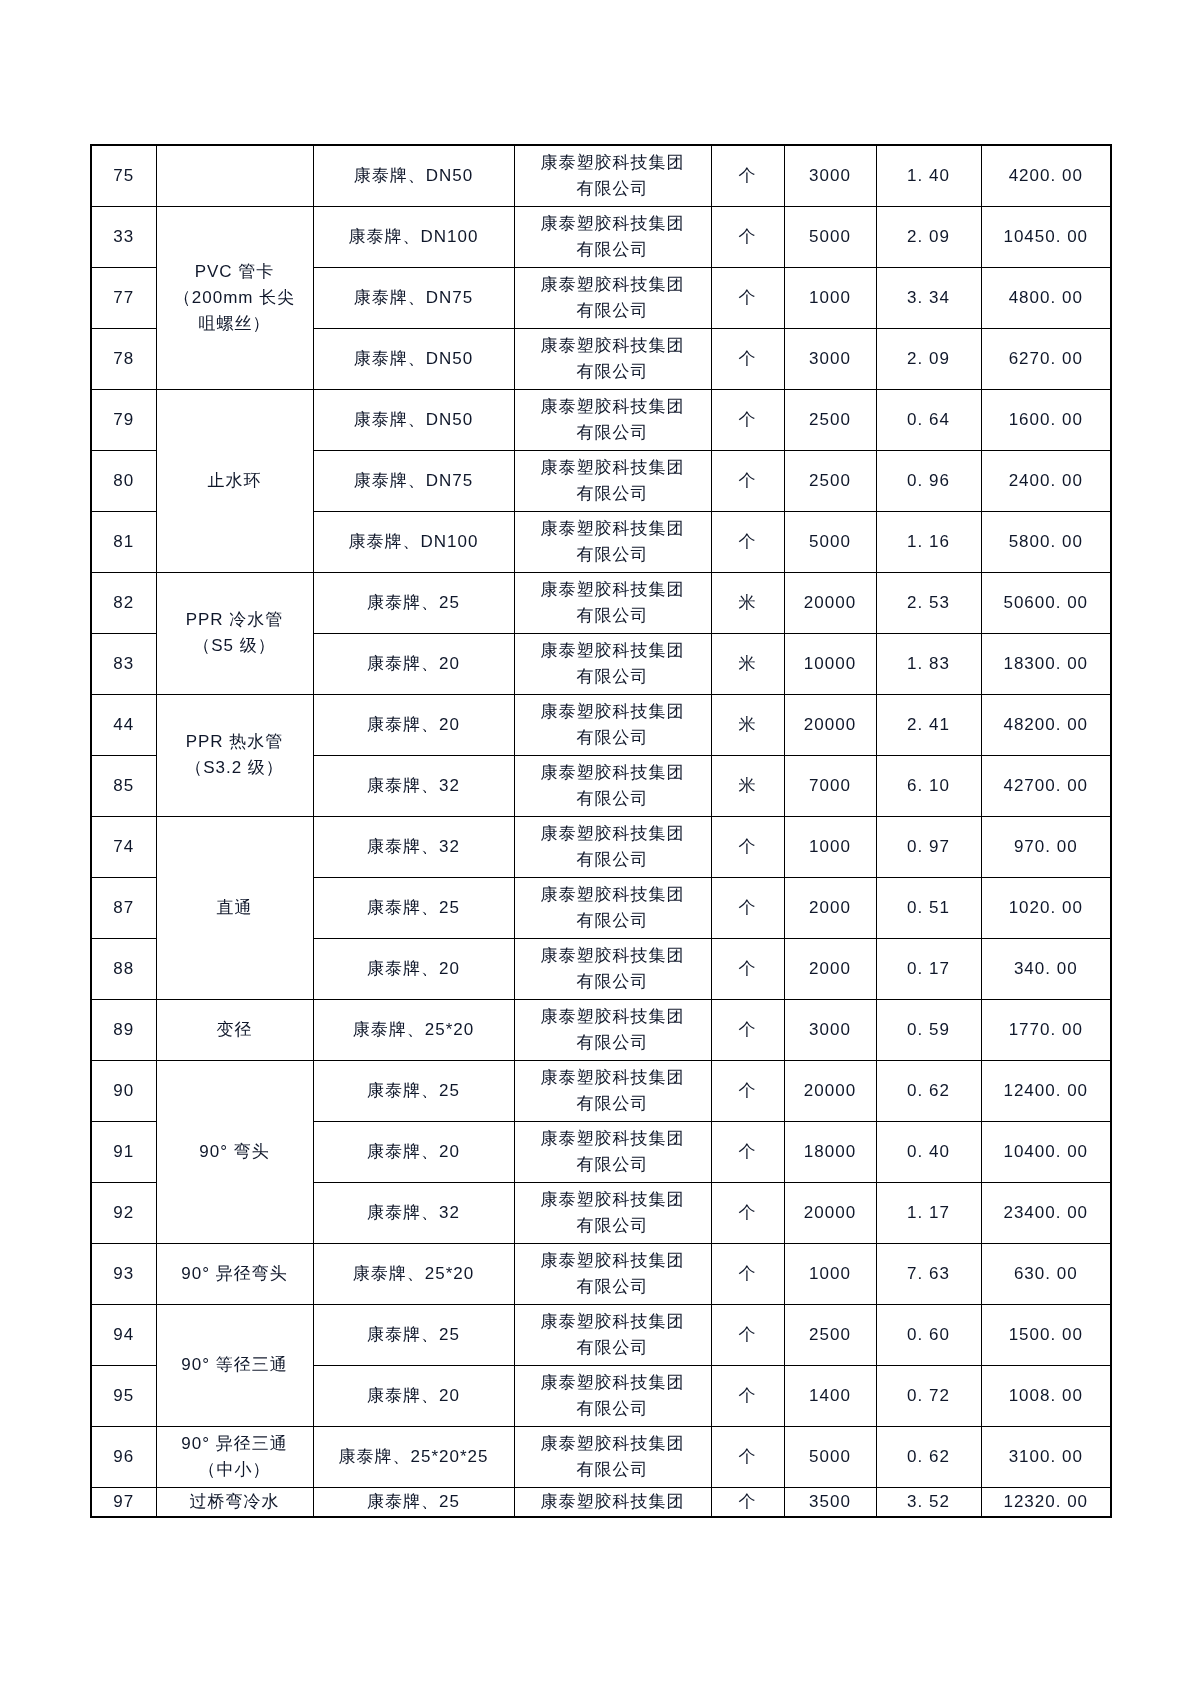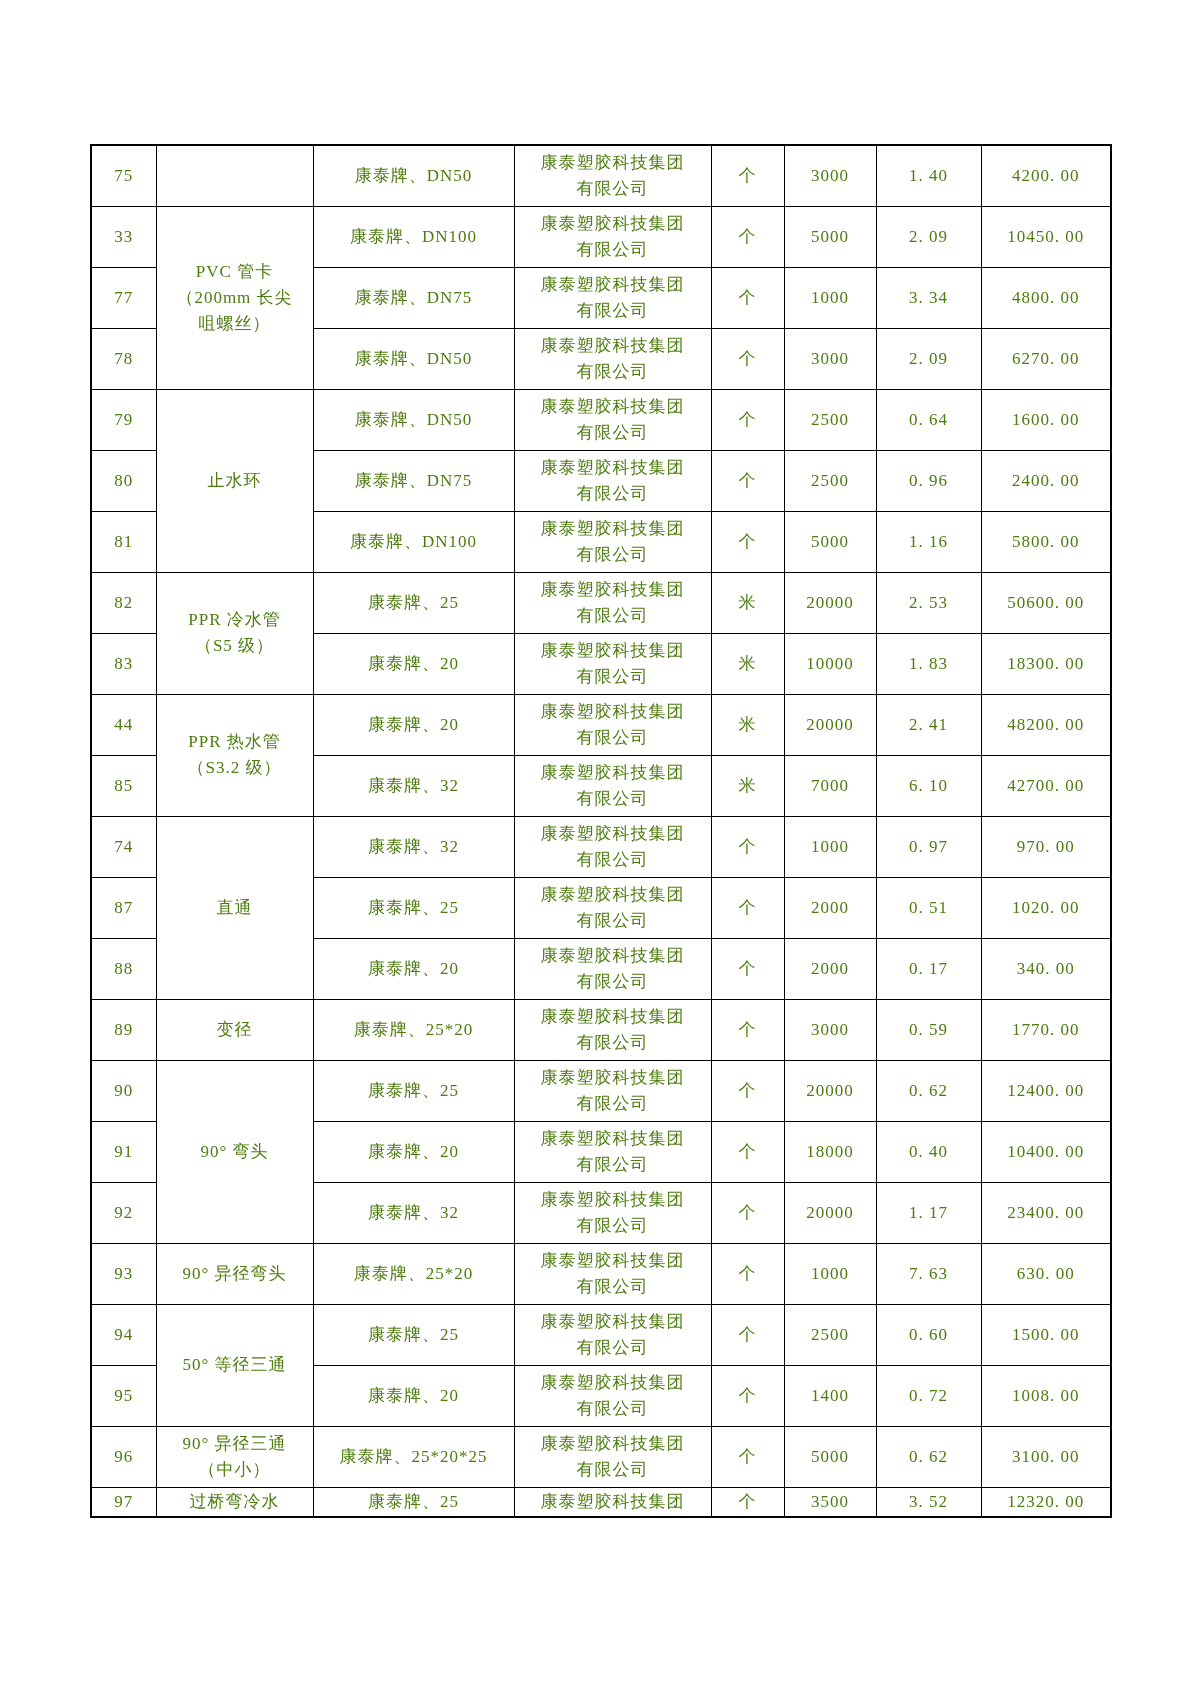--- a/index.html
+++ b/index.html
@@ -6,22 +6,22 @@
     margin: 0;
     padding: 0;
     background: #ffffff;
   }
   .page {
     position: relative;
     width: 1191px;
     height: 1684px;
     background: #ffffff;
     overflow: hidden;
-    font-family: Liberation Serif, serif;
-    color: #4d7c0f;
+    font-family: Liberation Sans, sans-serif;
+    color: #0f172a;
   }
   table.price-table {
     position: absolute;
     left: 90px;
     top: 144px;
     width: 1020px;
     border-collapse: collapse;
     table-layout: fixed;
     border: 2px solid #000;
   }
@@ -263,21 +263,21 @@
         <td>康泰牌、25*20</td>
         <td class="pre">康泰塑胶科技集团
 有限公司</td>
         <td>个</td>
         <td class="num">1000</td>
         <td class="num">7. 63</td>
         <td class="num">630. 00</td>
       </tr>
       <tr>
         <td>94</td>
-        <td class="pre" rowspan="2">50° 等径三通</td>
+        <td class="pre" rowspan="2">90° 等径三通</td>
         <td>康泰牌、25</td>
         <td class="pre">康泰塑胶科技集团
 有限公司</td>
         <td>个</td>
         <td class="num">2500</td>
         <td class="num">0. 60</td>
         <td class="num">1500. 00</td>
       </tr>
       <tr>
         <td>95</td>

